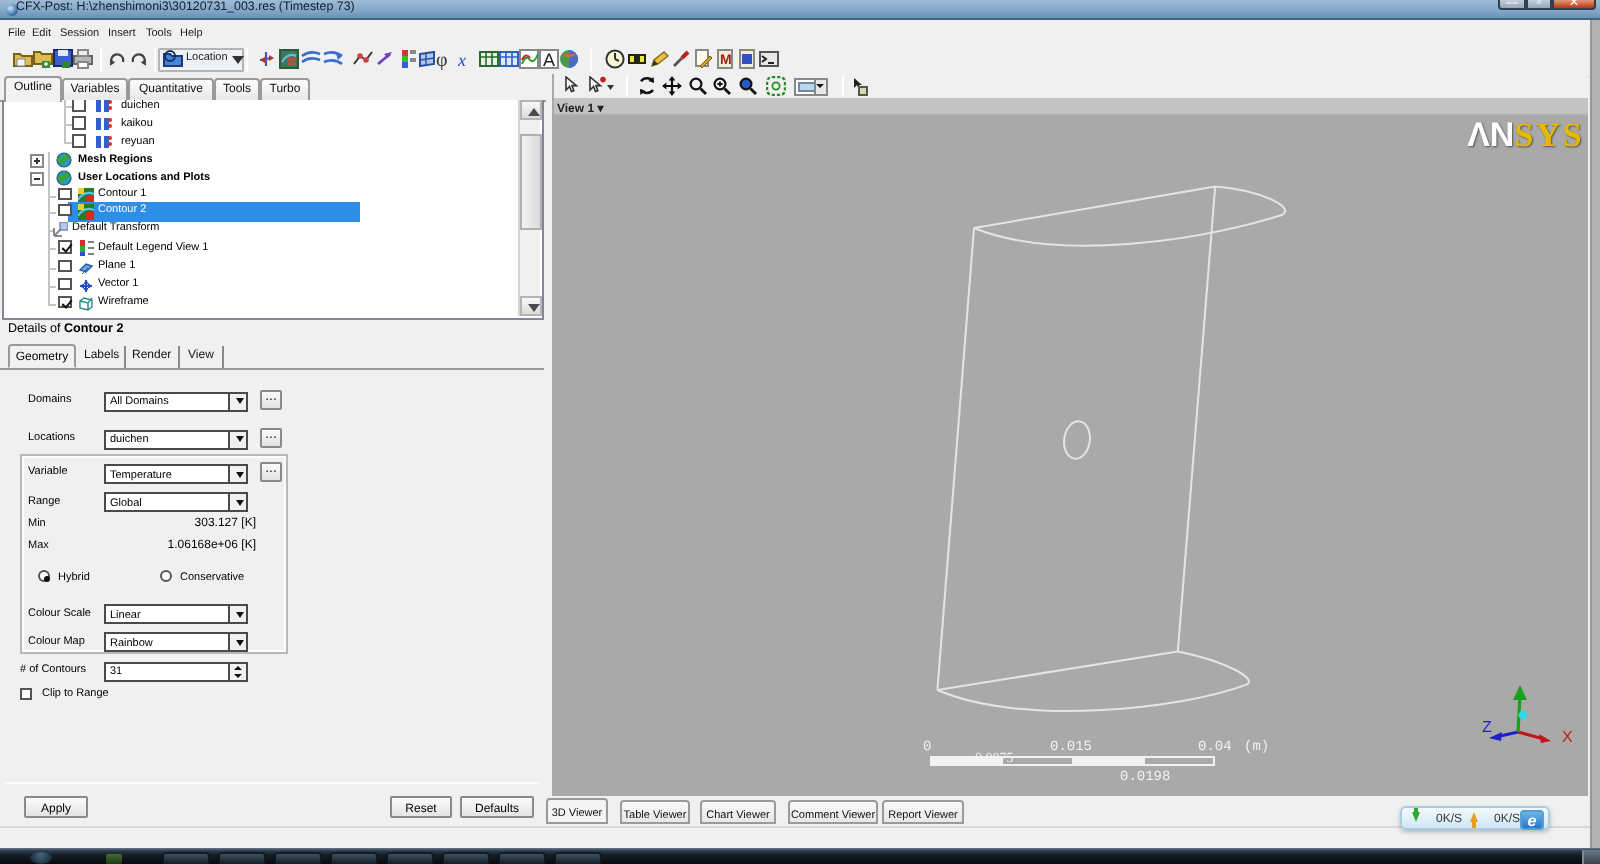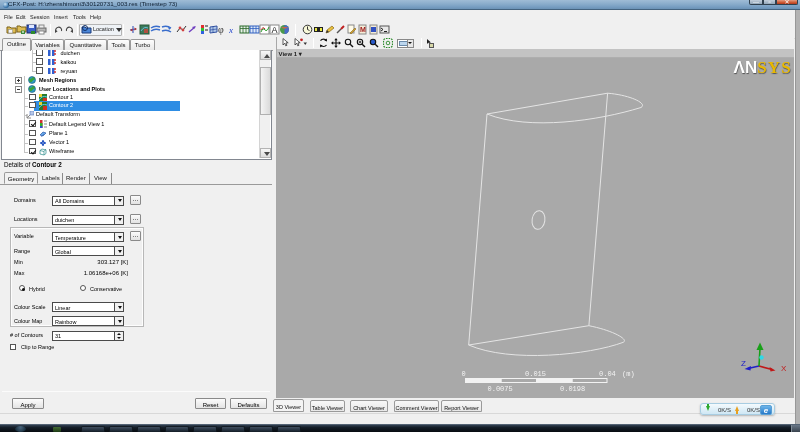--- a/index.html
+++ b/index.html
@@ -675,21 +675,21 @@
     <path d="M498.5,312.5 l-6,-3.5 l1,4.5 z" fill="#c01818"></path>
     <path d="M467.5,311 l6.5,-3 l-0.5,4.5 z" fill="#2020c8"></path>
     <circle cx="484.5" cy="299.5" r="2.2" fill="#30d8e8"></circle>
     <text x="504" y="313" font-size="8" fill="#c02020" font-family="Liberation Sans">X</text>
     <text x="464" y="308" font-size="8" fill="#2020c8" font-family="Liberation Sans">Z</text>
   </svg>
   <div class="abs" style="left:184.5px;top:311.5px;font-size:7px;color:#f2f2f2;font-family:'Liberation Mono',monospace;">0</div>
   <div class="abs" style="left:248px;top:311.5px;font-size:7px;color:#f2f2f2;font-family:'Liberation Mono',monospace;">0.015</div>
   <div class="abs" style="left:322px;top:311.5px;font-size:7px;color:#f2f2f2;font-family:'Liberation Mono',monospace;">0.04</div>
   <div class="abs" style="left:345px;top:311.5px;font-size:7px;color:#f2f2f2;font-family:'Liberation Mono',monospace;">(m)</div>
-  <div class="abs" style="left:210.5px;top:327px;font-size:7px;color:#f2f2f2;font-family:Liberation Mono, monospace;text-align:center;">0.0075</div>
+  <div class="abs" style="left:210.5px;top:317px;font-size:7px;color:#f2f2f2;font-family:Liberation Serif, serif;text-align:center;">0.0075</div>
   <div class="abs" style="left:283px;top:327px;font-size:7px;color:#f2f2f2;font-family:'Liberation Mono',monospace;">0.0198</div>
 </div>
 
 <div class="abs" id="bstatus"></div>
 <div class="abs" id="btabs">
   <div class="btab active" style="left:0px; width:31px;">3D Viewer</div>
   <div class="btab" style="left:37px; width:35px;">Table Viewer</div>
   <div class="btab" style="left:77px; width:38px;">Chart Viewer</div>
   <div class="btab" style="left:121px; width:45px;">Comment Viewer</div>
   <div class="btab" style="left:168px; width:41px;">Report Viewer</div>

